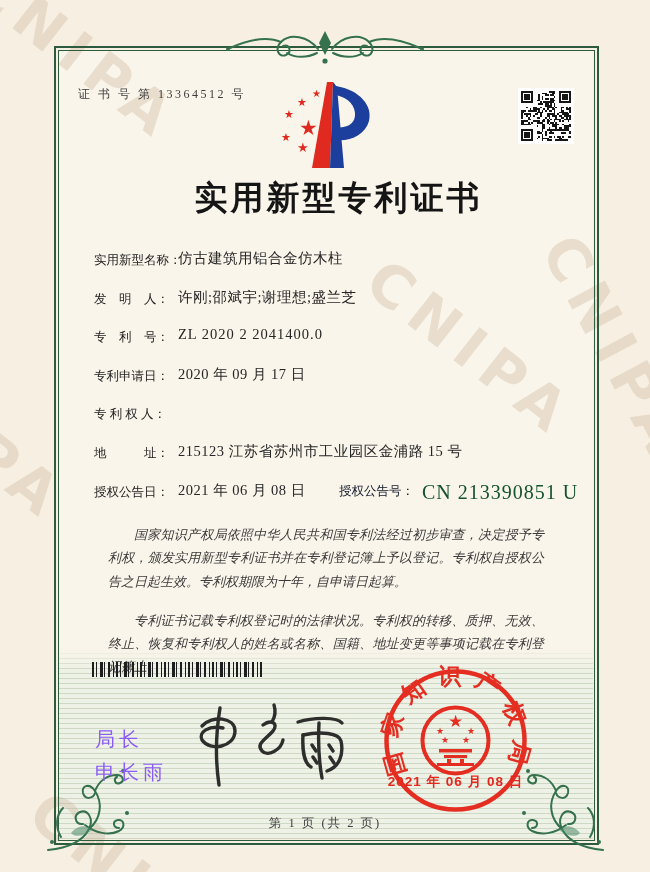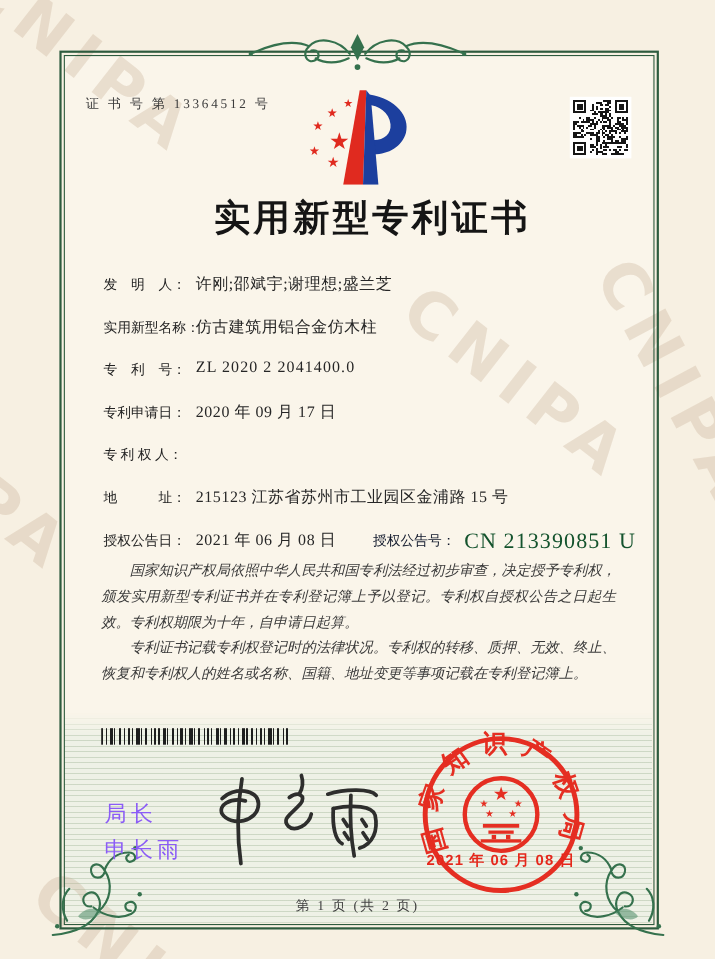--- a/index.html
+++ b/index.html
@@ -49,21 +49,21 @@
   .frow{position:relative;height:38.6px;color:#2e2e2e;}
   .flabel{font-size:12.5px;color:#232323;white-space:nowrap;}
   .fvalue{position:absolute;left:84px;top:-1px;font-size:14.5px;color:#262626;letter-spacing:0.5px;white-space:nowrap;}
   .fvalue.num{letter-spacing:1px;}
   .grant-label{position:absolute;left:245px;top:1px;font-size:12.5px;color:#0f172a;white-space:nowrap;}
   .grant-value{position:absolute;left:328px;top:-1px;font-size:20px;color:#14532d;letter-spacing:1px;white-space:nowrap;}
   .paras{
     position:absolute;left:92px;top:507px;width:468px;z-index:6;
     font-size:13px;line-height:23.3px;color:#3a3a3a;font-style:italic;text-align:justify;
   }
-  .paras p{margin:0;text-indent:2em;}
+  .paras p{margin:16px;text-indent:2em;}
   .barcode{
     position:absolute;left:92px;top:662px;width:170px;height:15px;z-index:6;
     background-image:repeating-linear-gradient(90deg,
       #1e1e1e 0 2px,rgba(0,0,0,0) 2px 4px,
       #1e1e1e 4px 5px,rgba(0,0,0,0) 5px 8px,
       #1e1e1e 8px 11px,rgba(0,0,0,0) 11px 12px,
       #1e1e1e 12px 13px,rgba(0,0,0,0) 13px 16px,
       #1e1e1e 16px 18px,rgba(0,0,0,0) 18px 21px,
       #1e1e1e 21px 22px,rgba(0,0,0,0) 22px 24px);
   }
@@ -459,26 +459,26 @@
             <rect x="26" y="28" width="1" height="1"></rect>
           </g>
       </g>
     </svg>
   </div>
 
   <div class="title">实用新型专利证书</div>
 
   <div class="fields">
     <div class="frow">
+      <span class="flabel">实用新型名称：</span>
+      <span class="fvalue">仿古建筑用铝合金仿木柱</span>
+    </div>
+    <div class="frow">
       <span class="flabel">发　明　人：</span>
       <span class="fvalue">许刚;邵斌宇;谢理想;盛兰芝</span>
-    </div>
-    <div class="frow">
-      <span class="flabel">实用新型名称：</span>
-      <span class="fvalue">仿古建筑用铝合金仿木柱</span>
     </div>
     <div class="frow">
       <span class="flabel">专　利　号：</span>
       <span class="fvalue num">ZL 2020 2 2041400.0</span>
     </div>
     <div class="frow">
       <span class="flabel">专利申请日：</span>
       <span class="fvalue">2020 年 09 月 17 日</span>
     </div>
     <div class="frow">

